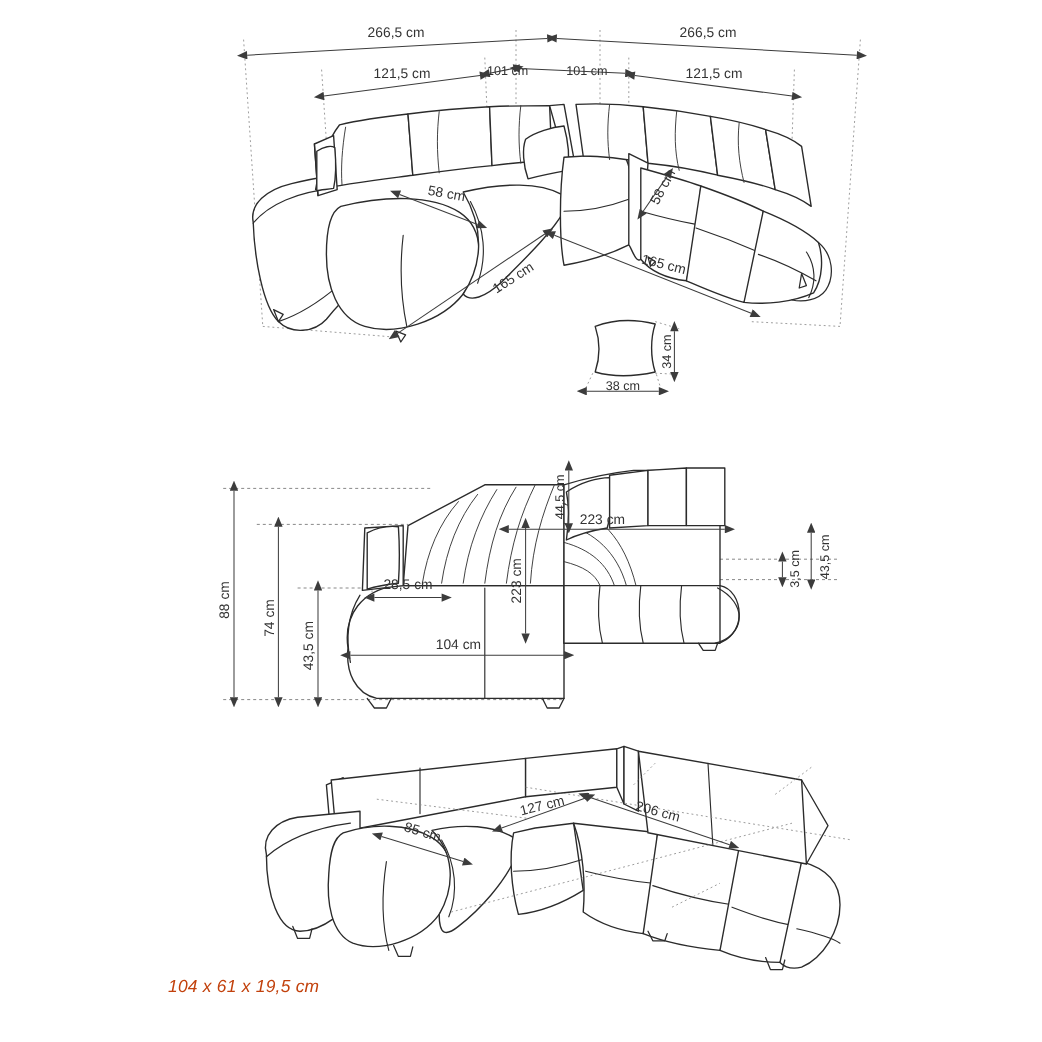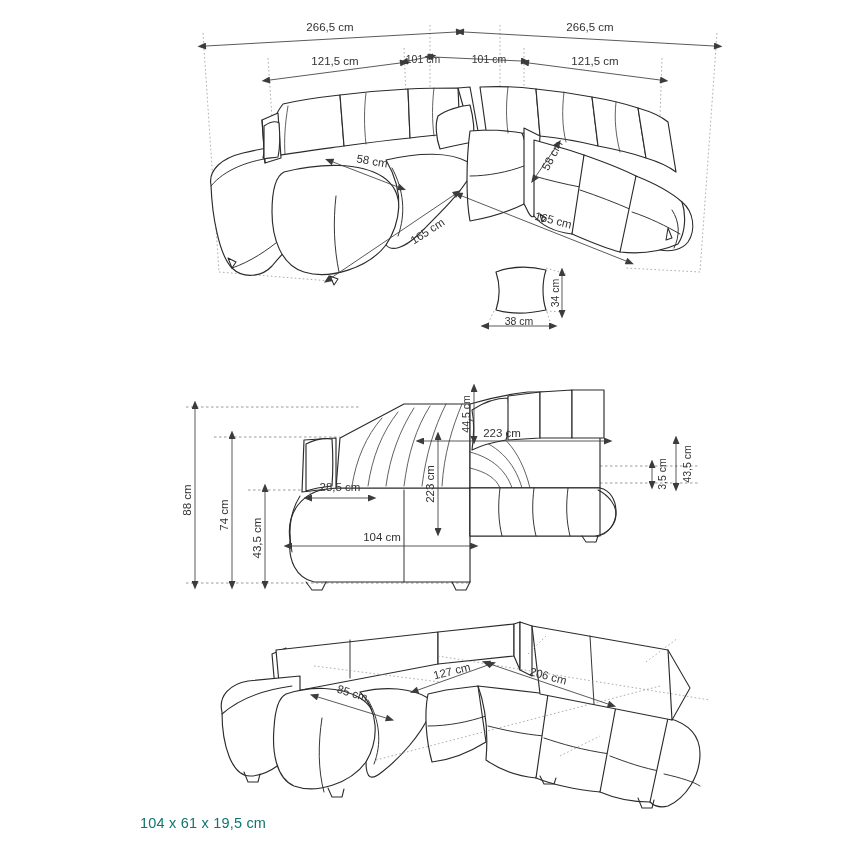--- a/index.html
+++ b/index.html
@@ -83,23 +83,24 @@
     font-size: 10.5px;
     fill: #333333;
     dominant-baseline: middle;
   }
   .caption {
     position: absolute;
     left: 140px;
     top: 815px;
     font-family: "Liberation Sans", sans-serif;
     font-size: 14.5px;
-    color: #0f766e;
+    color: #c2410c;
     letter-spacing: 0.2px;
     white-space: nowrap;
+    font-style: italic;
   }
 </style>
 </head>
 <body>
 
 <div id="sheet">
 <svg viewBox="0 0 868 868" xmlns="http://www.w3.org/2000/svg">
 
   <defs>
     <marker id="arrL" markerWidth="9" markerHeight="7" refX="8.5" refY="3.5" orient="auto" markerUnits="userSpaceOnUse">

